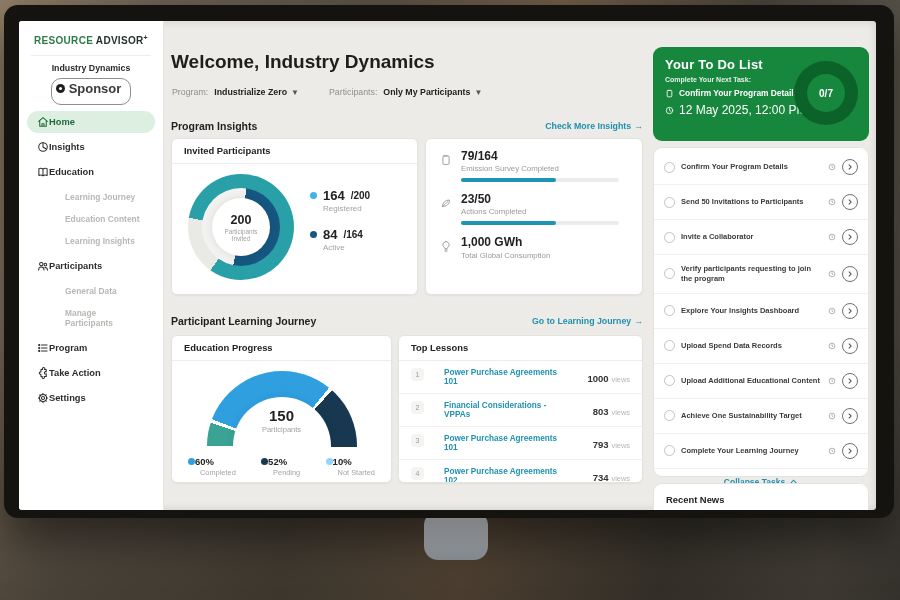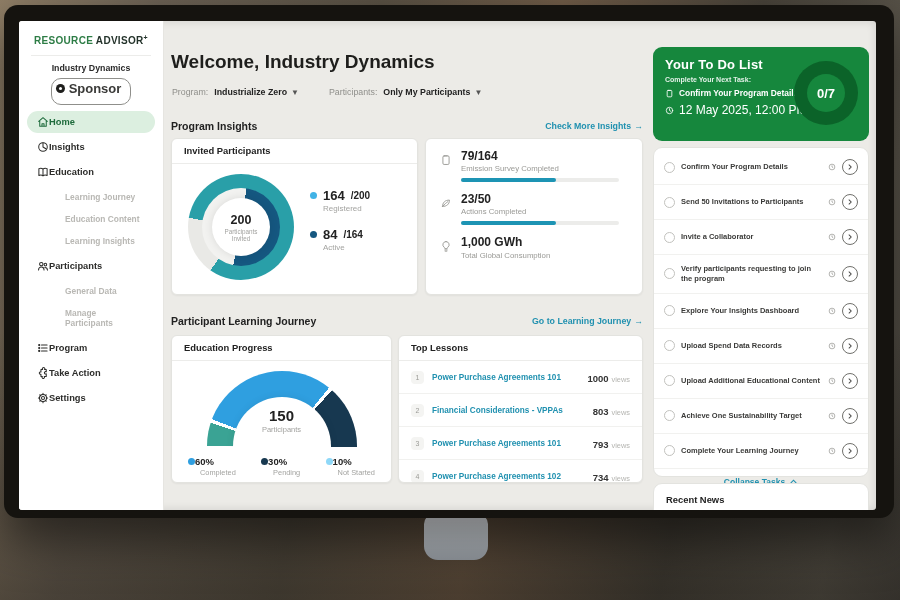--- a/index.html
+++ b/index.html
@@ -74,38 +74,38 @@
   .gauge-center { position:absolute; left:0; right:0; top:36px; text-align:center; }
   .g-val { font-size:15px; font-weight:bold; color:#222; }
   .g-lab { font-size:7.5px; color:#a3a3a0; margin-top:1px; }
   .glegend { display:flex; justify-content:space-between; padding:9px 16px 0; }
   .gl-row { display:flex; align-items:center; gap:0; }
   .gl-dot { width:7px; height:7px; border-radius:50%; }
   .gl-pct { font-size:9.5px; font-weight:bold; color:#222; }
   .gl-lab { font-size:7.4px; color:#a3a3a0; padding-left:12px; margin-top:1px; }
 
   
-  .lesson { display:flex; align-items:center; gap:8px; padding:7px 12px; border-bottom:1px solid #f1f1ef; }
+  .lesson { display:flex; align-items:flex-start; gap:20px; padding:7px 12px; border-bottom:1px solid #f1f1ef; }
   .lesson:last-child { border-bottom:none; }
   .rank { width:13px; height:13px; border-radius:4px; background:#f4f4f2; color:#9a9a96; font-size:7px;
     display:flex; align-items:center; justify-content:center; flex:none; }
   .ltitle { flex:1; font-size:8.2px; font-weight:bold; color:#2191b0; cursor:pointer; }
   .lviews { font-size:9.5px; font-weight:bold; color:#333; } .lviews-lab { font-size:7.4px; color:#b5b5b1; margin-left:3px; }
 
   
   .todo-card { position:absolute; left:634px; top:26px; width:216px; height:94px; background:#16873d; border-radius:9px; padding:10px 12px; color:#fff; }
   .todo-title { font-size:13px; font-weight:bold; letter-spacing:0.2px; }
   .todo-sub { font-size:7px; font-weight:bold; color:rgba(255,255,255,0.88); margin-top:4px; }
   .todo-row { display:flex; align-items:center; gap:5px; margin-top:5px; font-size:8.4px; font-weight:bold; }
   .todo-row.date { font-weight:normal; font-size:12px; }
   .todo-row svg { width:9px; height:9px; flex:none; }
   .ring { position:absolute; right:11px; top:14px; width:64px; height:64px; border-radius:50%; background:#0b6329;
     display:flex; align-items:center; justify-content:center; }
   .ring-hole { width:38px; height:38px; border-radius:50%; background:#16873d; display:flex; align-items:center; justify-content:center; }
-  .ring-val { font-size:13px; font-weight:bold; color:#fff; }
+  .ring-val { font-size:10px; font-weight:bold; color:#fff; }
 
   .tasks-card { position:absolute; left:634px; top:126px; width:216px; height:330px; background:#fff;
     border:1px solid #e3e3df; border-radius:9px; padding:2px 0; }
   .task { display:flex; align-items:center; gap:6px; padding:9px 10px; border-bottom:1px solid #f1f1ef; }
   .check { width:11px; height:11px; border:1.4px solid #c2c2be; border-radius:50%; flex:none; cursor:pointer; }
   .task-lab { flex:1; font-size:7.5px; font-weight:bold; color:#3a3a38; line-height:1.3; }
   .t-clock { color:#9a9a96; display:flex; flex:none; } .t-clock svg { width:8px; height:8px; }
   .go { width:16px; height:16px; border:1.4px solid #70706c; border-radius:50%; flex:none;
     display:flex; align-items:center; justify-content:center; color:#4a4a48; cursor:pointer; }
   .go svg { width:8px; height:8px; }
@@ -315,21 +315,21 @@
           <div>
             <div class="gl-row">
                 <span class="gl-dot" style="background: rgb(47, 159, 224);"></span>
                 <span class="gl-pct">60%</span>
               </div>
             <div class="gl-lab">Completed</div>
           </div>
           <div>
             <div class="gl-row">
                 <span class="gl-dot" style="background: rgb(23, 56, 80);"></span>
-                <span class="gl-pct">30%</span>
+                <span class="gl-pct">52%</span>
               </div>
             <div class="gl-lab">Pending</div>
           </div>
           <div>
             <div class="gl-row">
                 <span class="gl-dot" style="background: rgb(142, 216, 248);"></span>
                 <span class="gl-pct">10%</span>
               </div>
             <div class="gl-lab">Not Started</div>
           </div>

